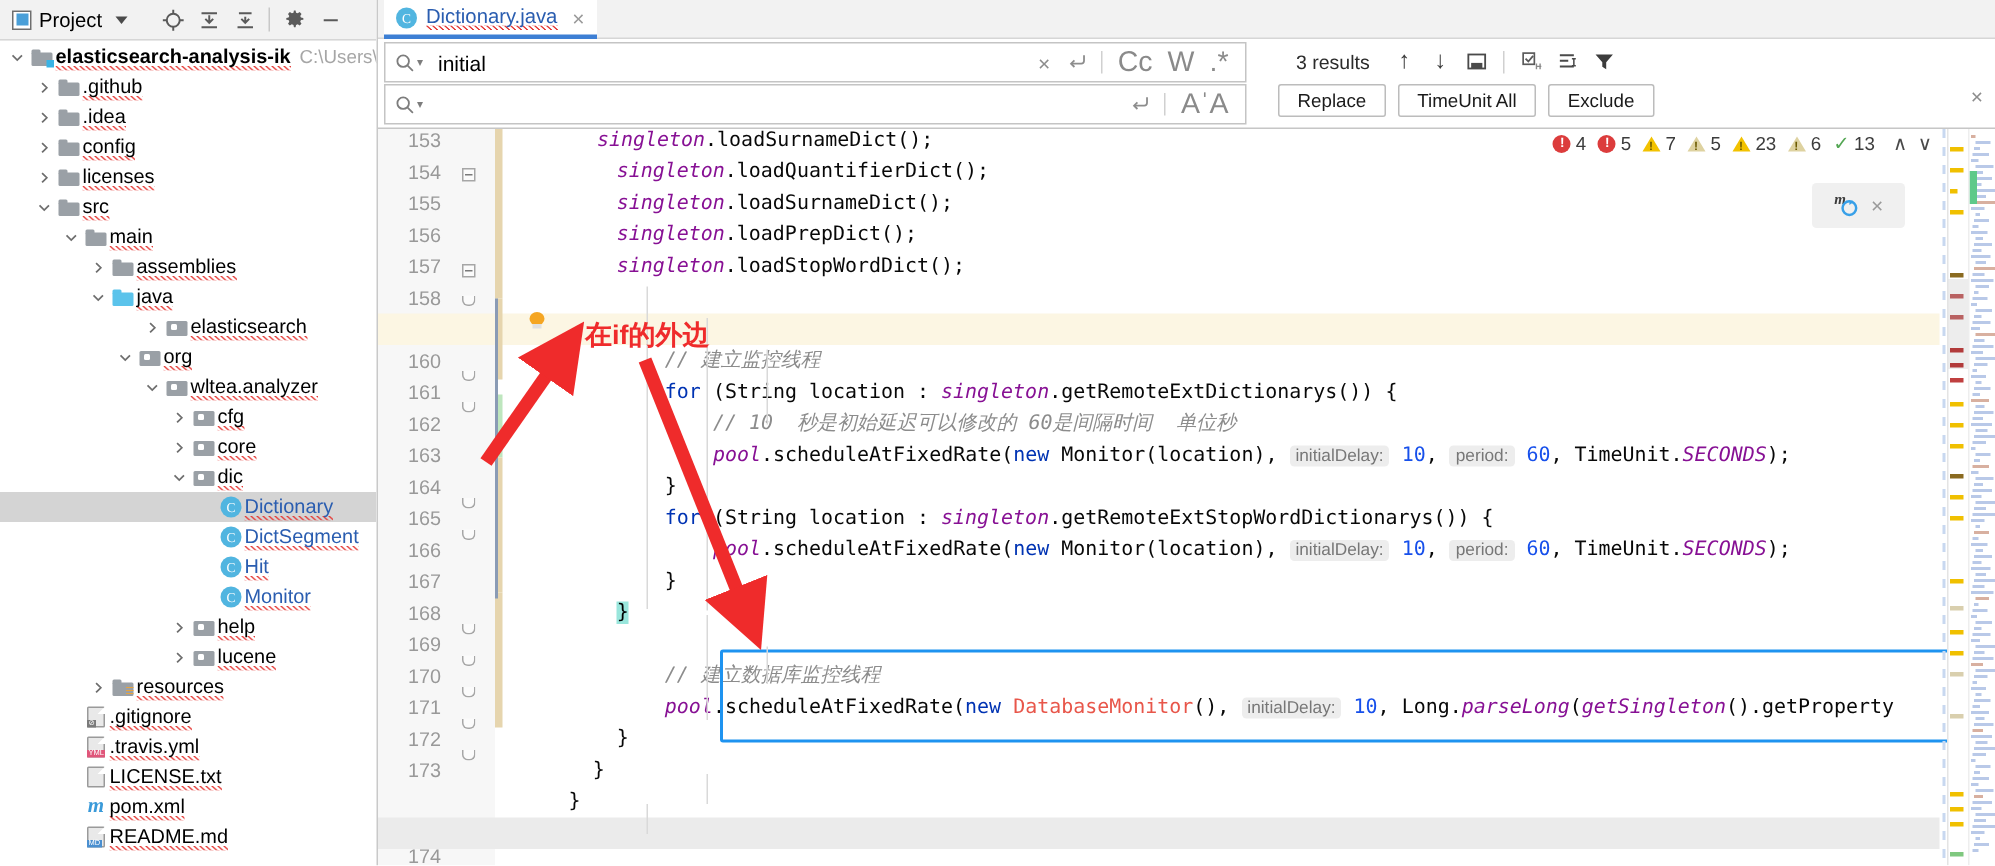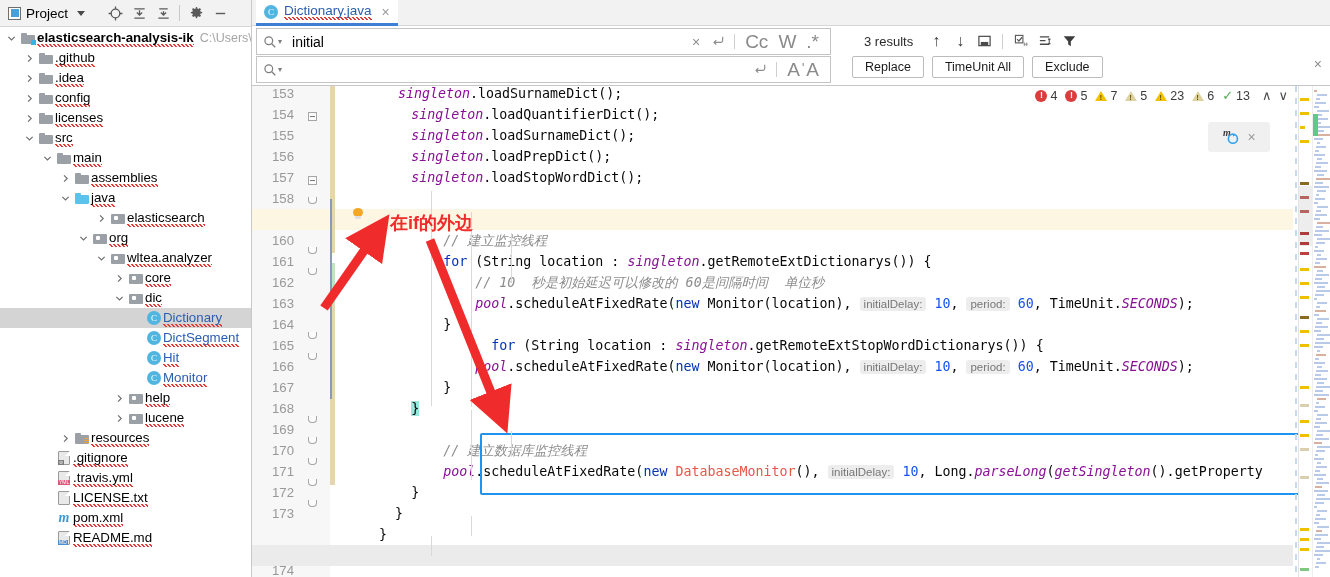--- a/index.html
+++ b/index.html
@@ -345,20 +345,34 @@
               <path d="M1.5 3.2L5 6.7 8.5 3.2" fill="none" stroke="#6e6e6e" stroke-width="1.3"></path>
             </svg>
           </span>
           <span class="ico">
             <span class="pkg">
               <i></i>
               <b></b>
             </span>
           </span>
           <span class="nlabel squig" style="">wltea.analyzer</span>
+        </div>
+        <div class="node" style="padding-left: 112px;">
+          <span class="arrow">
+            <svg width="9" height="9" viewBox="0 0 10 10">
+              <path d="M3.4 1.5L6.9 5 3.4 8.5" fill="none" stroke="#6e6e6e" stroke-width="1.3"></path>
+            </svg>
+          </span>
+          <span class="ico">
+            <span class="pkg">
+              <i></i>
+              <b></b>
+            </span>
+          </span>
+          <span class="nlabel squig" style="">cfg</span>
         </div>
         <div class="node" style="padding-left: 112px;">
           <span class="arrow">
             <svg width="9" height="9" viewBox="0 0 10 10">
               <path d="M3.4 1.5L6.9 5 3.4 8.5" fill="none" stroke="#6e6e6e" stroke-width="1.3"></path>
             </svg>
           </span>
           <span class="ico">
             <span class="pkg">
               <i></i>
@@ -618,21 +632,21 @@
         <div class="cline" style="top: 39px; padding-left: 76.16px;"><span class="fld">singleton</span><span class="pln">.loadSurnameDict();</span></div>
         <div class="cline" style="top: 60px; padding-left: 76.16px;"><span class="fld">singleton</span><span class="pln">.loadPrepDict();</span></div>
         <div class="cline" style="top: 81px; padding-left: 76.16px;"><span class="fld">singleton</span><span class="pln">.loadStopWordDict();</span></div>
         <div class="cline" style="top: 102px; padding-left: 12px;"></div>
         <div class="cline" style="top: 123px; padding-left: 76.16px;"><span class="kw">if</span><span class="pln"> (cfg.isEnableRemoteDict()) </span><span class="sel-brace">{</span></div>
         <div class="cline" style="top: 144px; padding-left: 108.24px;"><span class="cmt">// 建立监控线程</span></div>
         <div class="cline" style="top: 165px; padding-left: 108.24px;"><span class="kw">for</span><span class="pln"> (String location : </span><span class="fld">singleton</span><span class="pln">.getRemoteExtDictionarys()) {</span></div>
         <div class="cline" style="top: 186px; padding-left: 140.32px;"><span class="cmt">// 10  秒是初始延迟可以修改的 60是间隔时间  单位秒</span></div>
         <div class="cline" style="top: 207px; padding-left: 140.32px;"><span class="fld">pool</span><span class="pln">.scheduleAtFixedRate(</span><span class="kw">new</span><span class="pln"> Monitor(location), </span><span class="hint">initialDelay:</span><span class="pln"> </span><span class="num">10</span><span class="pln">, </span><span class="hint">period:</span><span class="pln"> </span><span class="num">60</span><span class="pln">, TimeUnit.</span><span class="sta">SECONDS</span><span class="pln">);</span></div>
         <div class="cline" style="top: 228px; padding-left: 108.24px;"><span class="pln">}</span></div>
-        <div class="cline" style="top: 249px; padding-left: 108.24px; margin-left: 48px;"><span class="kw">for</span><span class="pln"> (String location : </span><span class="fld">singleton</span><span class="pln">.getRemoteExtStopWordDictionarys()) {</span></div>
+        <div class="cline" style="top: 249px; padding-left: 108.24px;"><span class="kw">for</span><span class="pln"> (String location : </span><span class="fld">singleton</span><span class="pln">.getRemoteExtStopWordDictionarys()) {</span></div>
         <div class="cline" style="top: 270px; padding-left: 140.32px;"><span class="fld">pool</span><span class="pln">.scheduleAtFixedRate(</span><span class="kw">new</span><span class="pln"> Monitor(location), </span><span class="hint">initialDelay:</span><span class="pln"> </span><span class="num">10</span><span class="pln">, </span><span class="hint">period:</span><span class="pln"> </span><span class="num">60</span><span class="pln">, TimeUnit.</span><span class="sta">SECONDS</span><span class="pln">);</span></div>
         <div class="cline" style="top: 291px; padding-left: 108.24px;"><span class="pln">}</span></div>
         <div class="cline" style="top: 312px; padding-left: 76.16px;"><span class="sel-brace">}</span></div>
         <div class="cline" style="top: 333px; padding-left: 12px;"></div>
         <div class="cline" style="top: 354px; padding-left: 108.24px;"><span class="cmt">// 建立数据库监控线程</span></div>
         <div class="cline" style="top: 375px; padding-left: 108.24px;"><span class="fld">pool</span><span class="pln">.scheduleAtFixedRate(</span><span class="kw">new</span><span class="pln"> </span><span class="err">DatabaseMonitor</span><span class="pln">(), </span><span class="hint">initialDelay:</span><span class="pln"> </span><span class="num">10</span><span class="pln">, Long.</span><span class="sta">parseLong</span><span class="pln">(</span><span class="sta">getSingleton</span><span class="pln">().getProperty</span></div>
         <div class="cline" style="top: 396px; padding-left: 76.16px;"><span class="pln">}</span></div>
         <div class="cline" style="top: 417px; padding-left: 60.12px;"><span class="pln">}</span></div>
         <div class="cline" style="top: 438px; padding-left: 44.08px;"><span class="pln">}</span></div>
         <div class="cline" style="top: 459px; padding-left: 28.04px;"><span class="pln">}</span></div>

